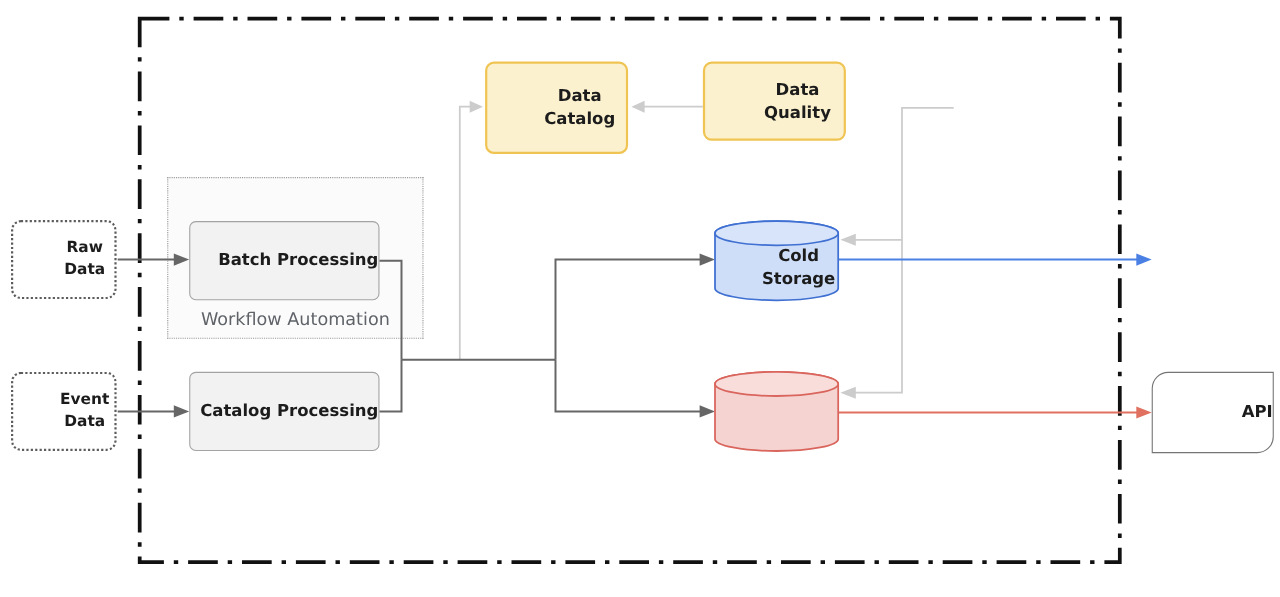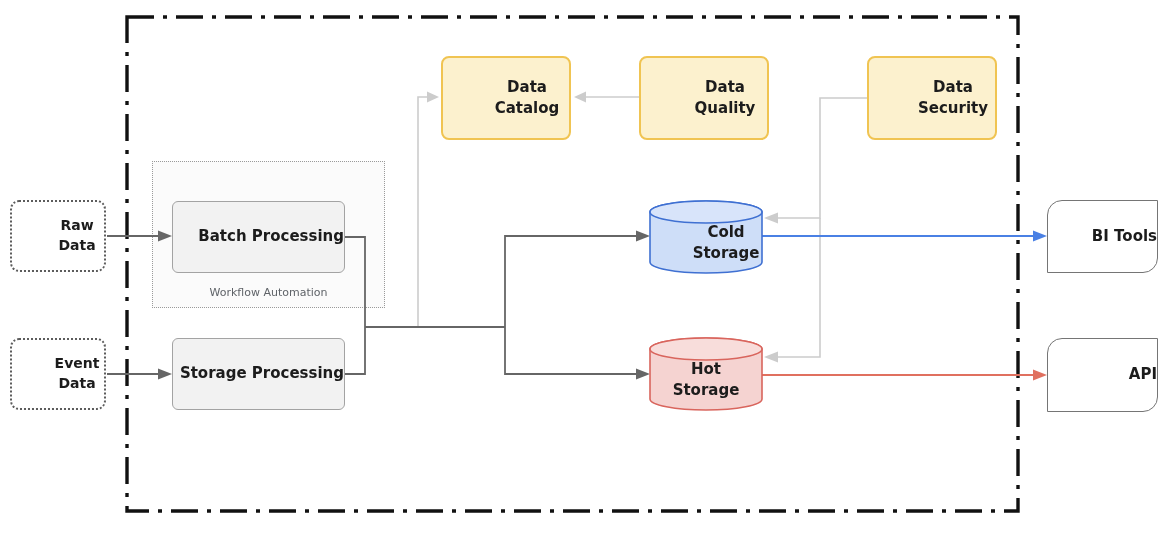--- a/index.html
+++ b/index.html
@@ -14,21 +14,21 @@
   }
   .node .lbl{display:inline-block;}
   .ext{border:2px dotted var(--external-border,#5c5c5c);border-radius:9px;font-size:14px;}
   .ext .lbl{width:54px;}
   .group-box{
     position:absolute;box-sizing:border-box;
     border:1.5px dotted var(--group-border,#9a9a9a);background:var(--group-fill,#fbfbfb);
   }
   .group-label{
     position:absolute;left:0;right:0;bottom:8px;text-align:center;
-    font-size:11px;font-weight:400;color:var(--muted-text,#5f6368);
+    font-size:16px;font-weight:400;color:var(--muted-text,#5f6368);
   }
   .proc{
     background:var(--process-fill,#f2f2f2);border:1.5px solid var(--process-border,#a3a3a3);
     border-radius:6px;
   }
   .gov{
     background:var(--governance-fill,#fcf1ce);border:2px solid var(--governance-border,#f0c452);
     border-radius:8px;
   }
   .gov .lbl{width:84px;}
@@ -71,38 +71,32 @@
 
   <div class="group-box" style="left:152px;top:161px;width:233px;height:147px;">
     <div class="group-label">Workflow Automation</div>
   </div>
 
   <div class="node proc" style="left:172px;top:201px;width:173px;height:72px;">
     <span class="lbl">Batch Processing</span>
   </div>
 
   <div class="node proc" style="left:172px;top:338px;width:173px;height:72px;">
-    <span class="lbl">Storage Processing</span>
+    <span class="lbl">Catalog Processing</span>
   </div>
 
   <div class="node gov" style="left:441px;top:56px;width:130px;height:84px;">
     <span class="lbl">Data Catalog</span>
   </div>
 
-  <div class="node gov" style="left:639px;top:56px;width:130px;height:84px;">
+  <div class="node gov" style="left:639px;top:56px;width:130px;height:72px;">
     <span class="lbl">Data Quality</span>
   </div>
 
-  <div class="node gov" style="left:867px;top:56px;width:130px;height:84px;">
-    <span class="lbl">Data Security</span>
-  </div>
 
-  <div class="node io" style="left:1047px;top:200px;width:111px;height:73px;">
-    <span class="lbl">BI Tools</span>
-  </div>
 
   <div class="node io" style="left:1047px;top:338px;width:111px;height:74px;">
     <span class="lbl">API</span>
   </div>
 
   <svg class="wires" width="1164" height="543" viewBox="0 0 1164 543">
 
     <rect class="boundary" x="127" y="17" width="891" height="494"></rect>
 
     <g>
@@ -163,17 +157,14 @@
     </g>
     <g>
       <path class="cyl-hot" d="M650,349 L650,399 A56,11 0 0 0 762,399 L762,349 A56,11 0 0 0 650,349 Z"></path>
       <ellipse class="cyl-hot-top" cx="706" cy="349" rx="56" ry="11"></ellipse>
     </g>
   </svg>
 
   <div class="cyl-label" style="left:650px;top:214px;width:112px;height:58px;padding-left:40px;">
     <span class="lbl">Cold Storage</span>
   </div>
-  <div class="cyl-label" style="left:650px;top:351px;width:112px;height:58px;">
-    <span class="lbl">Hot Storage</span>
-  </div>
 
 </div>
 
 </body></html>

